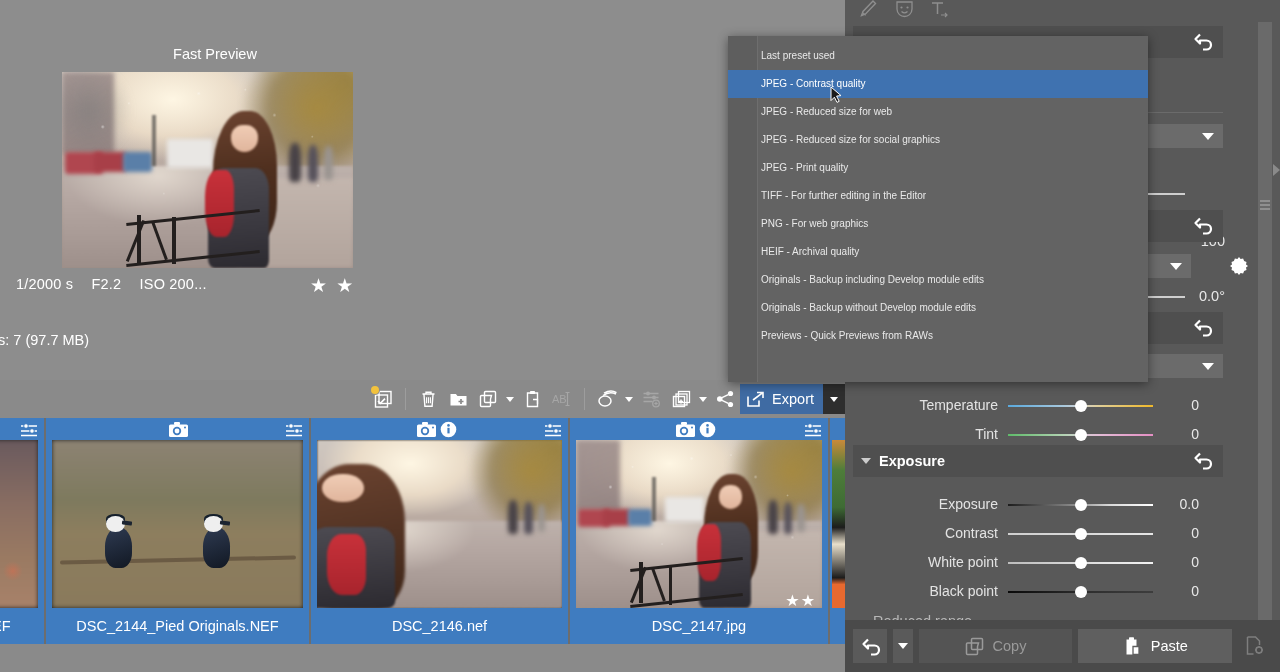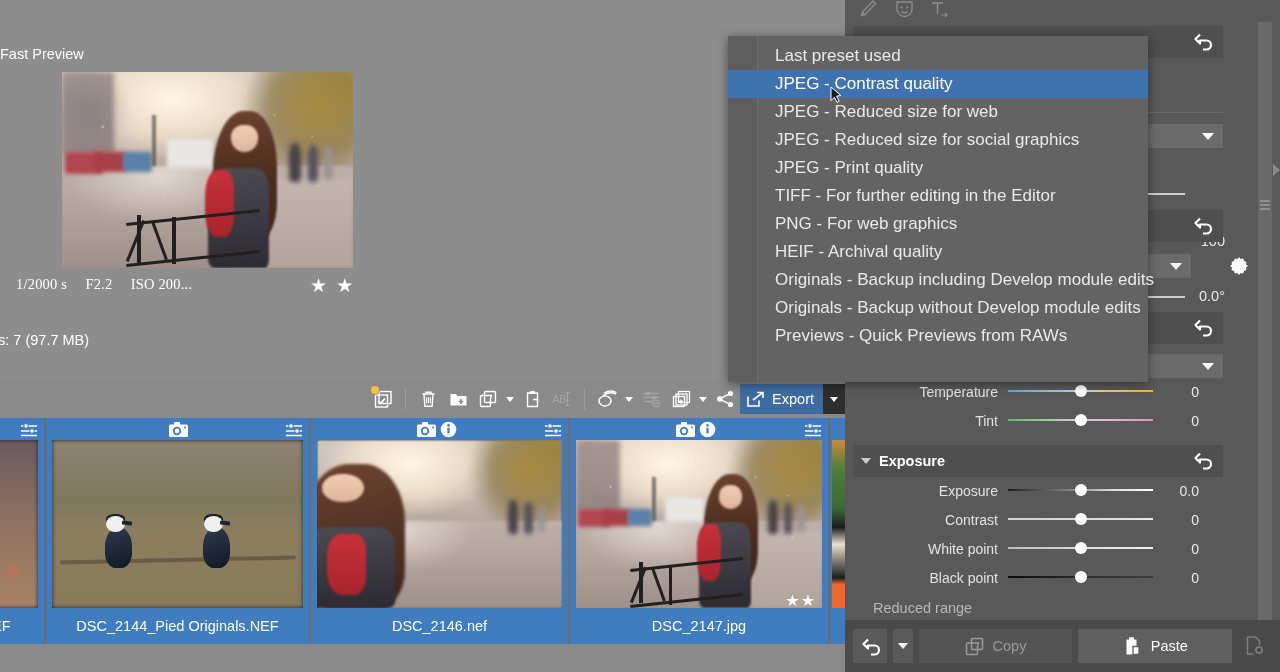--- a/index.html
+++ b/index.html
@@ -11,21 +11,21 @@
   }
   #root{ position:relative; width:1280px; height:672px; }
 
   
   .preview-pane{
     position:absolute; left:0; top:0; width:845px; height:380px;
     background:#8d8d8d;
   }
   .preview-title{
     position:absolute; left:0; top:46px; width:415px;
-    text-align:left; color:#ffffff; font-size:14.5px;
+    text-align:center; color:#ffffff; font-size:14.5px;padding-left:15px;
   }
   .preview-frame{
     position:absolute; left:62px; top:72px; width:291px; height:196px;
     background:#1b1b1b; overflow:hidden;
   }
   .photo{ position:absolute; inset:0; }
 
   
   .ph-sky{
     position:absolute; inset:0;
@@ -121,21 +121,21 @@
       radial-gradient(circle 2px at 86% 33%, rgba(255,255,255,.6), rgba(255,255,255,0) 70%),
       radial-gradient(circle 2px at 35% 62%, rgba(255,255,255,.45),rgba(255,255,255,0) 70%),
       radial-gradient(circle 3px at 88% 58%, rgba(255,255,255,.45),rgba(255,255,255,0) 70%);
   }
 
   .exif-row{
     position:absolute; left:0; top:276px; width:420px; height:22px;
     color:#ffffff; font-size:14.5px;
   }
   .exif-text{ position:absolute; left:16px; top:0; letter-spacing:.2px; }
-  .exif-text span{ margin-right:14px;font-family:Liberation Serif, serif; }
+  .exif-text span{ margin-right:14px; }
   .stars{ position:absolute; left:310px; top:-2px; color:#ffffff; font-size:19px; letter-spacing:2px; }
 
   .count-row{
     position:absolute; left:0; top:332px; color:#ffffff; font-size:14.5px;
   }
   .count-row .txt{ position:absolute; left:-10px; top:0; white-space:nowrap; }
 
   
   .toolbar{
     position:absolute; left:0; top:380px; width:845px; height:38px;
@@ -269,21 +269,21 @@
   .section-head .caret::after{
     content:""; border-left:5px solid transparent; border-right:5px solid transparent;
     border-top:6px solid #cccccc;
   }
   .section-head .undo{
     position:absolute; right:10px; top:6px; color:#ffffff;
   }
 
   .slider-row{
     position:absolute; left:8px; width:380px; height:29px;
-    display:flex; align-items:flex-start; color:#e3e3e3; font-size:14px;
+    display:flex; align-items:flex-end; color:#e3e3e3; font-size:14px;
   }
   .slider-row .lbl{ width:155px; text-align:right; padding-right:10px; }
   .slider-row .track{ position:relative; width:145px; height:14px; }
   .slider-row .track .bar{
     position:absolute; left:0; right:0; top:6px; height:2px; background:#cfcfcf;
   }
   .slider-row .track .knob{
     position:absolute; left:50%; top:1px; margin-left:-6px;
     width:12px; height:12px; border-radius:50%; background:#ffffff;
   }
@@ -350,22 +350,22 @@
   .menu{
     position:absolute; left:728px; top:36px; width:420px; height:346px;
     background:#636363; box-shadow:0 2px 10px rgba(0,0,0,.45);
     z-index:50;
   }
   .menu .gutter{
     position:absolute; left:0; top:0; width:30px; height:100%; background:#5e5e5e;
     border-right:1px solid #6e6e6e;
   }
   .menu-item{
-    position:relative; height:28px; line-height:28px; padding-left:47px;
-    color:#e9e9e9; font-size:17px; white-space:nowrap; cursor:pointer;
+    position:relative; height:28px; line-height:28px; padding-left:33px;
+    color:#e9e9e9; font-size:10px; white-space:nowrap; cursor:pointer;
   }
   .menu-item.first{ margin-top:6px; }
   .menu-item.selected{ background:#3f72b0; color:#ffffff; }
   .cursor{
     position:absolute; left:830px; top:86px; z-index:60;
     width:0; height:0; pointer-events:none;
   }
   .cursor svg{ display:block; }
 </style>
 </head>

